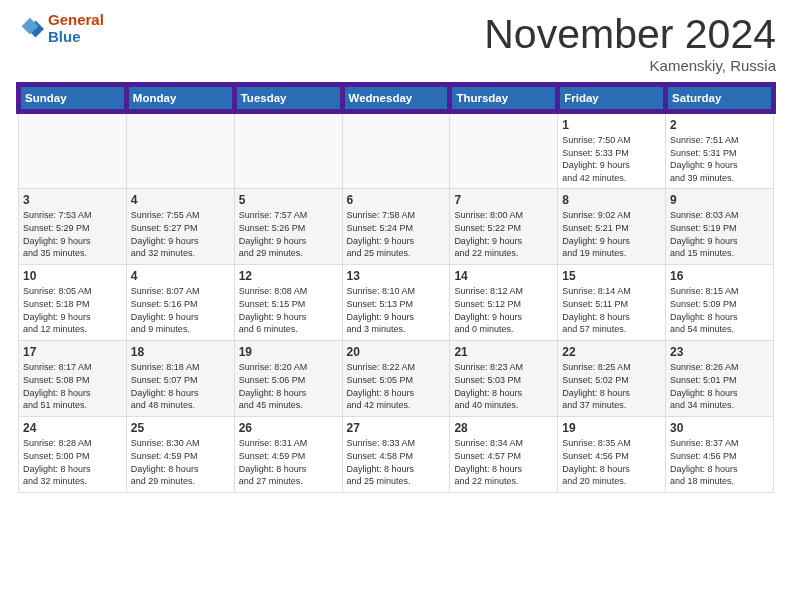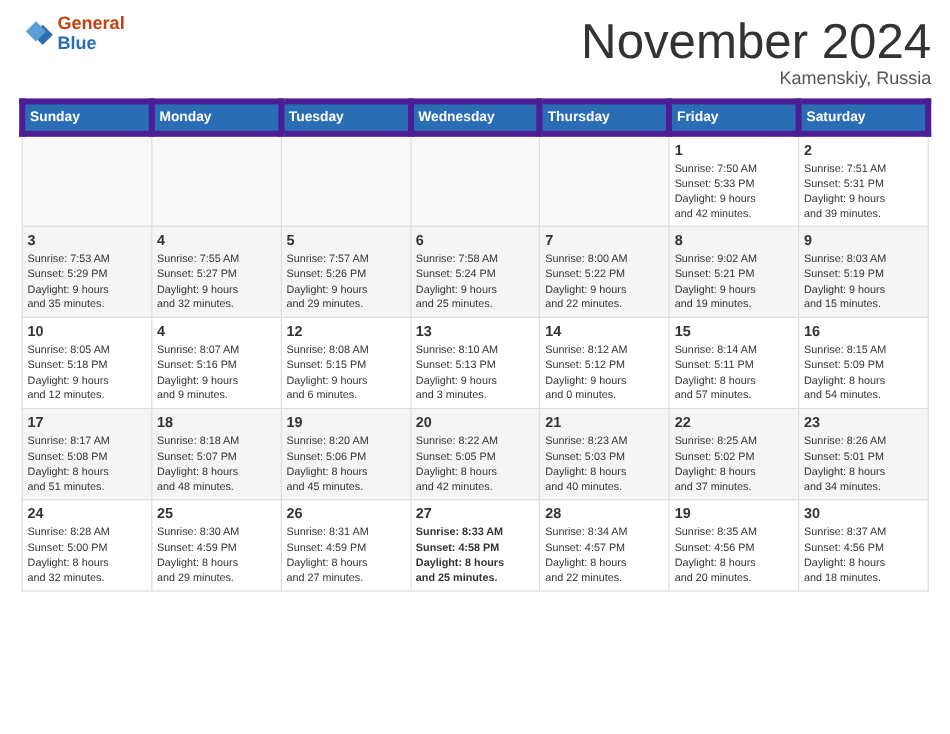--- a/index.html
+++ b/index.html
@@ -324,21 +324,21 @@
           </td>
           <td>
             <span class="day-num">26</span>
             <div class="day-detail" style="white-space: pre-line;">Sunrise: 8:31 AM
 Sunset: 4:59 PM
 Daylight: 8 hours
 and 27 minutes.</div>
           </td>
           <td>
             <span class="day-num">27</span>
-            <div class="day-detail" style="white-space: pre-line; font-weight: bold;">Sunrise: 8:33 AM
+            <div class="day-detail" style="white-space: pre-line;">Sunrise: 8:33 AM
 Sunset: 4:58 PM
 Daylight: 8 hours
 and 25 minutes.</div>
           </td>
           <td>
             <span class="day-num">28</span>
             <div class="day-detail" style="white-space: pre-line;">Sunrise: 8:34 AM
 Sunset: 4:57 PM
 Daylight: 8 hours
 and 22 minutes.</div>

